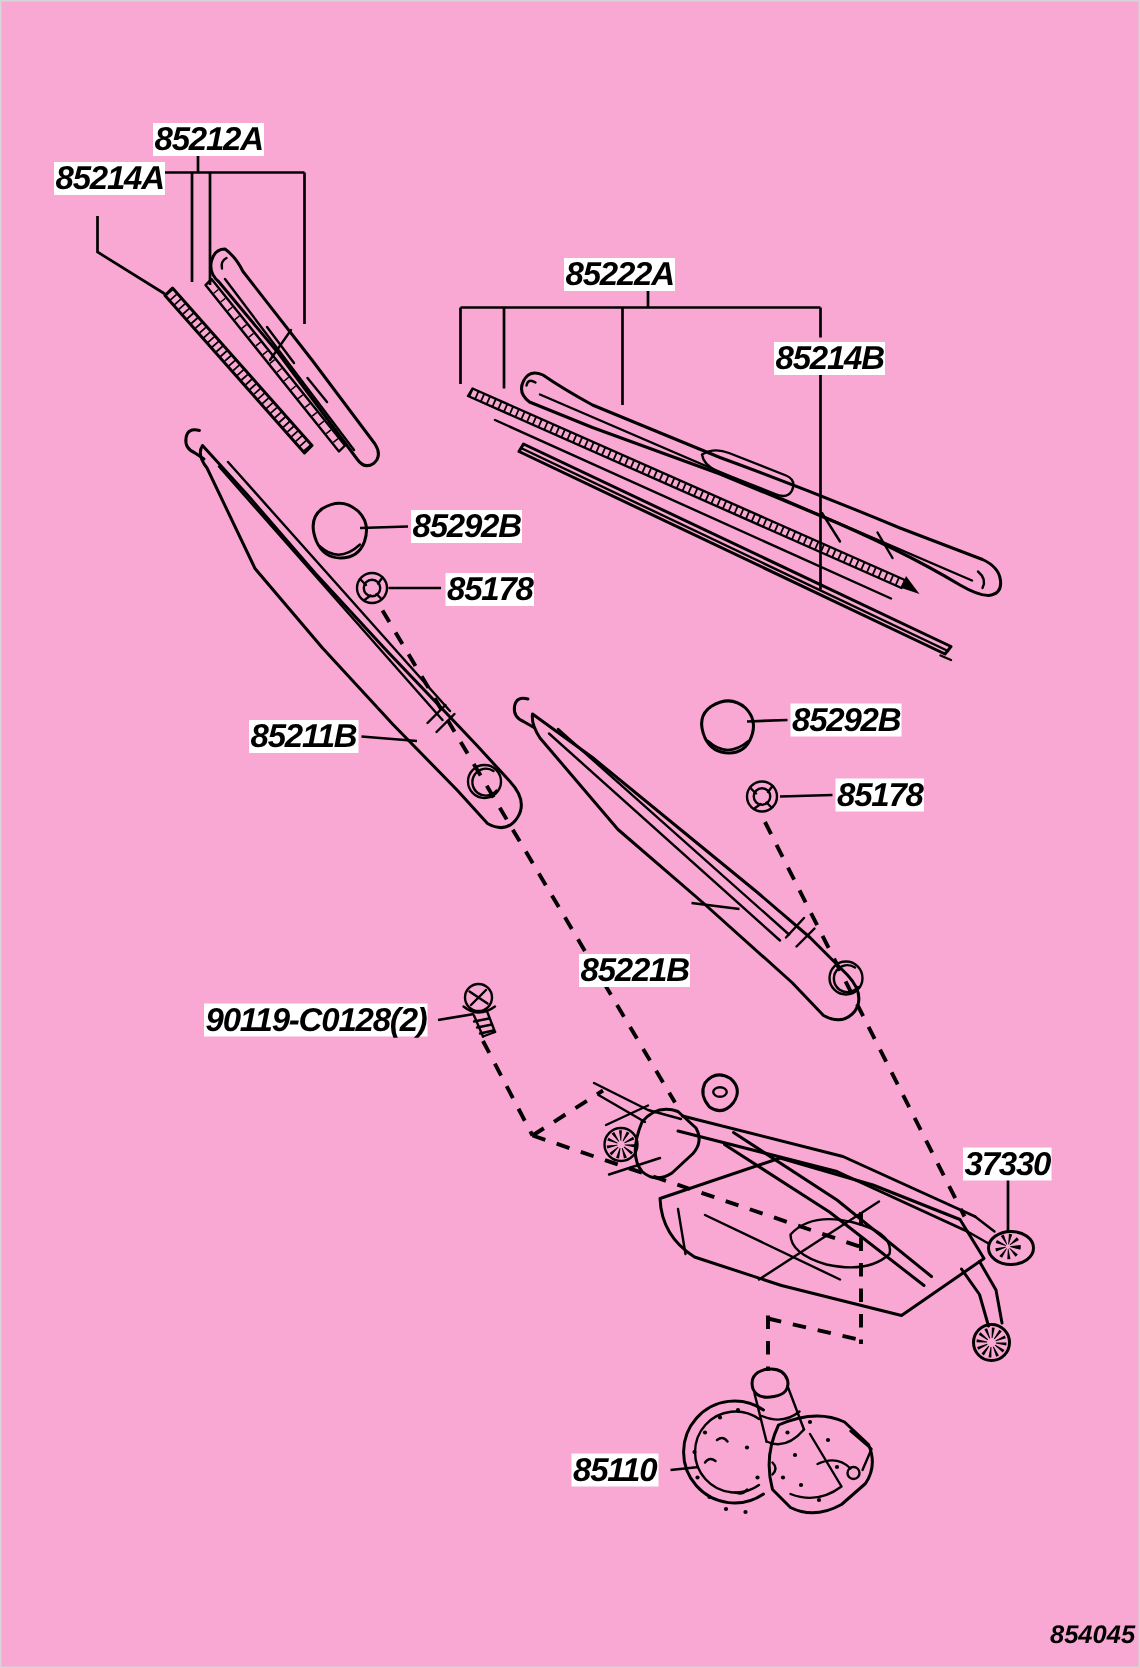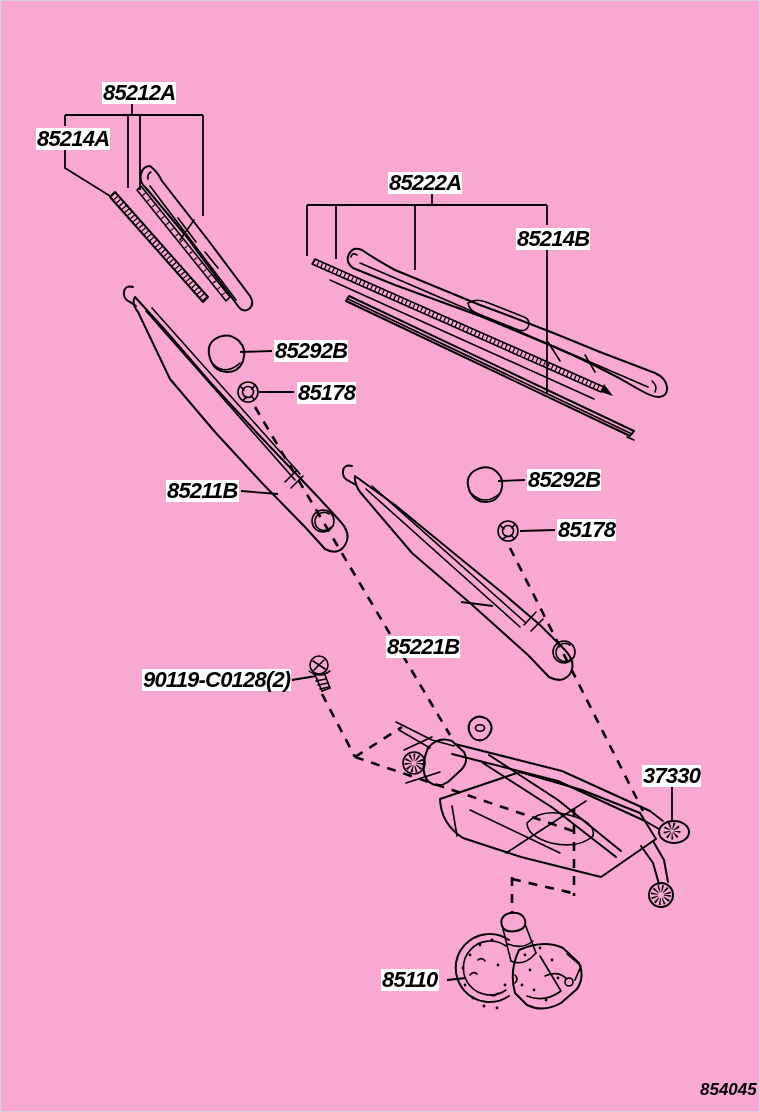--- a/index.html
+++ b/index.html
@@ -234,27 +234,27 @@
         <circle class="dot" cx="546" cy="1000" r="1.4"></circle>
       <circle class="dot" cx="552" cy="960" r="1.4"></circle>
         <circle class="dot" cx="558" cy="978" r="1.4"></circle>
       <circle class="dot" cx="540" cy="948" r="1.4"></circle>
         <circle class="dot" cx="525" cy="955" r="1.4"></circle>
       <path class="ln thin" d="M478,960 q4,-3 7,1 M490,995 q5,2 8,-2 M515,975 q4,4 0,8 M470,975 q3,-4 7,-1"></path>
     </g>
   </svg>
 
   <div class="part-label" style="left:102px;top:82px;">85212A</div>
-  <div class="part-label" style="left:36px;top:128px;">85214A</div>
-  <div class="part-label" style="left:388px;top:172px;">85222A</div>
+  <div class="part-label" style="left:36px;top:108px;">85214A</div>
+  <div class="part-label" style="left:376px;top:172px;">85222A</div>
   <div class="part-label" style="left:516px;top:228px;">85214B</div>
   <div class="part-label" style="left:274px;top:340px;">85292B</div>
   <div class="part-label" style="left:297px;top:382px;">85178</div>
   <div class="part-label" style="left:166px;top:480px;">85211B</div>
   <div class="part-label" style="left:527px;top:469px;">85292B</div>
   <div class="part-label" style="left:557px;top:519px;">85178</div>
   <div class="part-label" style="left:386px;top:592px;margin-top:44px;">85221B</div>
-  <div class="part-label" style="left:142px;top:669px;">90119-C0128(2)</div>
+  <div class="part-label" style="left:136px;top:669px;">90119-C0128(2)</div>
   <div class="part-label" style="left:642px;top:765px;">37330</div>
   <div class="part-label" style="left:381px;top:969px;">85110</div>
 
   <div class="footer-code" style="left:700px;top:1080px;">854045</div>
 </div>
 
 </body></html>

